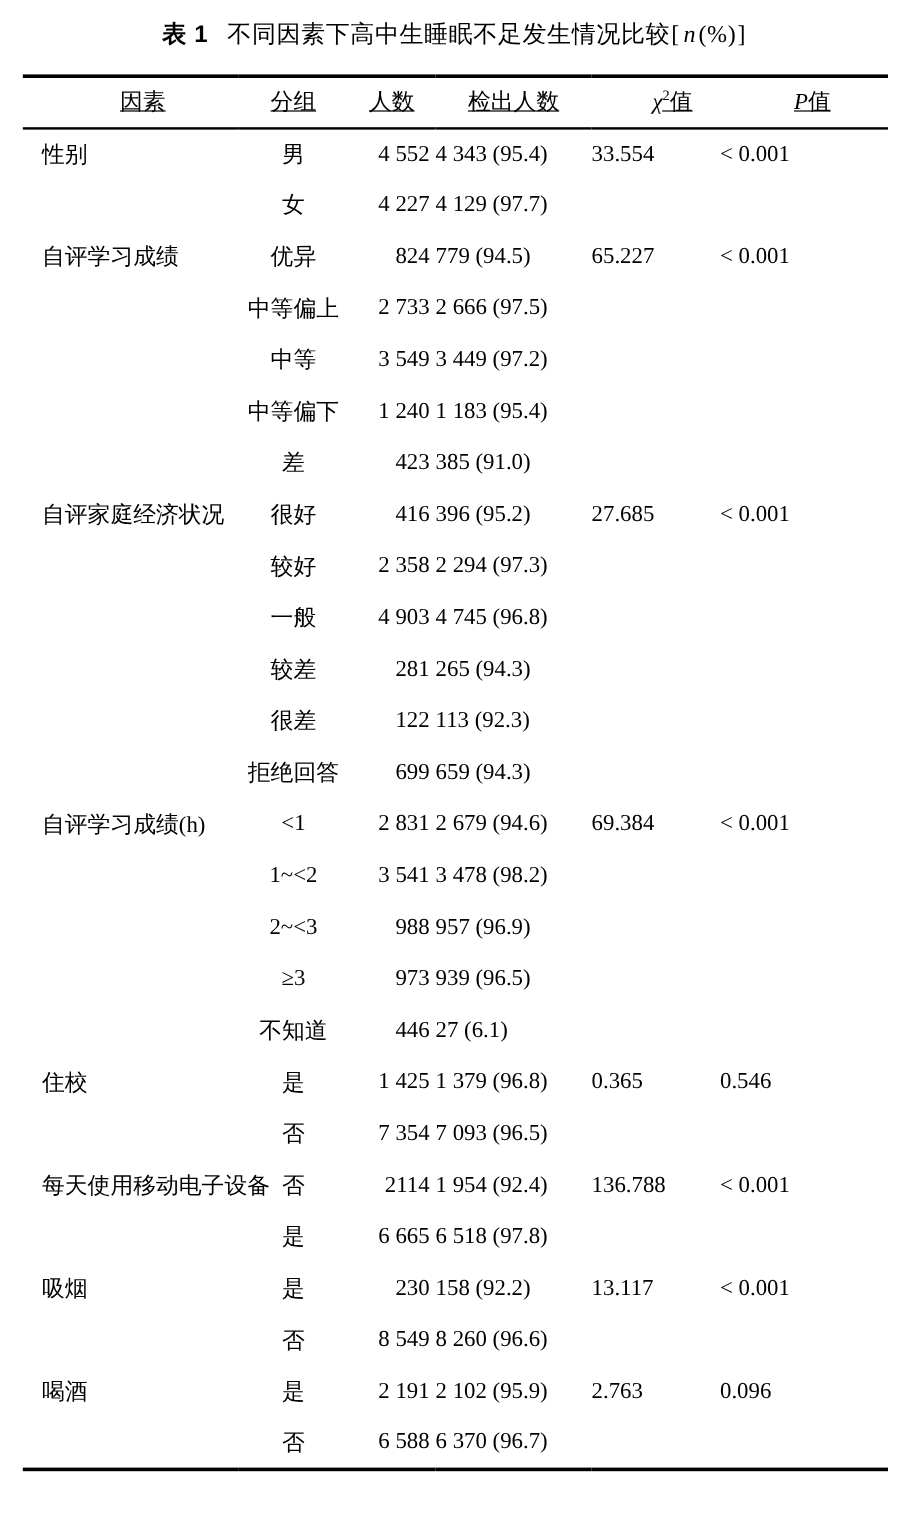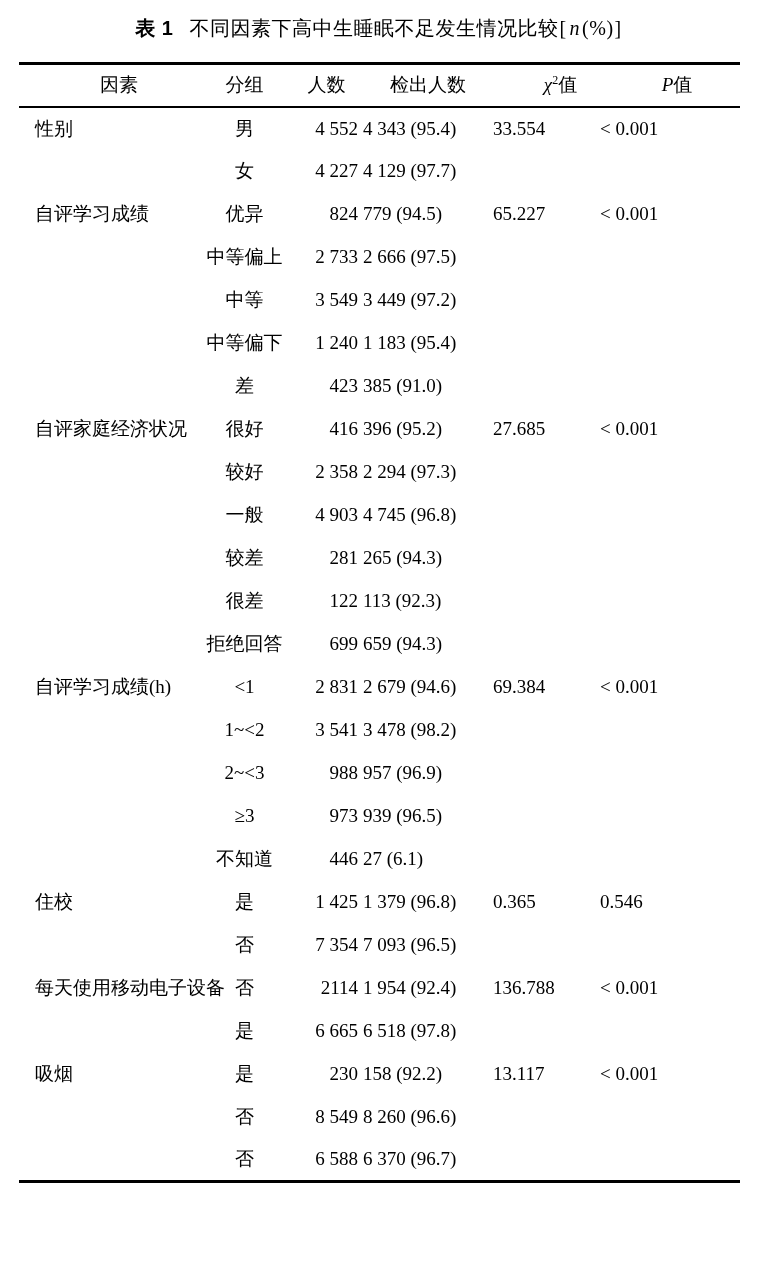--- a/index.html
+++ b/index.html
@@ -35,21 +35,21 @@
     position: absolute;
     left: 19px;
     top: 62px;
     width: 721px;
     border-collapse: collapse;
     table-layout: fixed;
     border-top: 3.5px solid #000;
     border-bottom: 3.5px solid #000;
     font-size: 19px;
   }
-  thead tr { height: 43px; border-bottom: 2px solid #000; }
+  thead tr { height: 43px; border-bottom: 2px solid #000; text-decoration: underline; }
   thead th { font-weight: normal; text-align: center; padding: 0; }
   thead th.h-factor { padding-left: 20px; }
   thead th.h-chi2 { padding-left: 28px; }
   thead th.h-p { padding-left: 14px; }
   thead i { font-style: italic; }
   sup { font-size: 12px; vertical-align: super; line-height: 0; }
   tbody tr { height: 43px; }
   tbody td { padding: 0; vertical-align: middle; white-space: nowrap; }
   td.col-factor { text-align: left; padding-left: 16px; }
   td.col-group { text-align: center; }
@@ -273,20 +273,28 @@
         </tr>
         <tr>
           <td class="col-factor"></td>
           <td class="col-group">否</td>
           <td class="col-n">8 549</td>
           <td class="col-detected">8 260 (96.6)</td>
           <td class="col-chi2"></td>
           <td class="col-p"></td>
         </tr>
         <tr>
+          <td class="col-factor">喝酒</td>
+          <td class="col-group">是</td>
+          <td class="col-n">2 191</td>
+          <td class="col-detected">2 102 (95.9)</td>
+          <td class="col-chi2">2.763</td>
+          <td class="col-p">0.096</td>
+        </tr>
+        <tr>
           <td class="col-factor"></td>
           <td class="col-group">否</td>
           <td class="col-n">6 588</td>
           <td class="col-detected">6 370 (96.7)</td>
           <td class="col-chi2"></td>
           <td class="col-p"></td>
         </tr>
       </tbody>
   </table>
 

